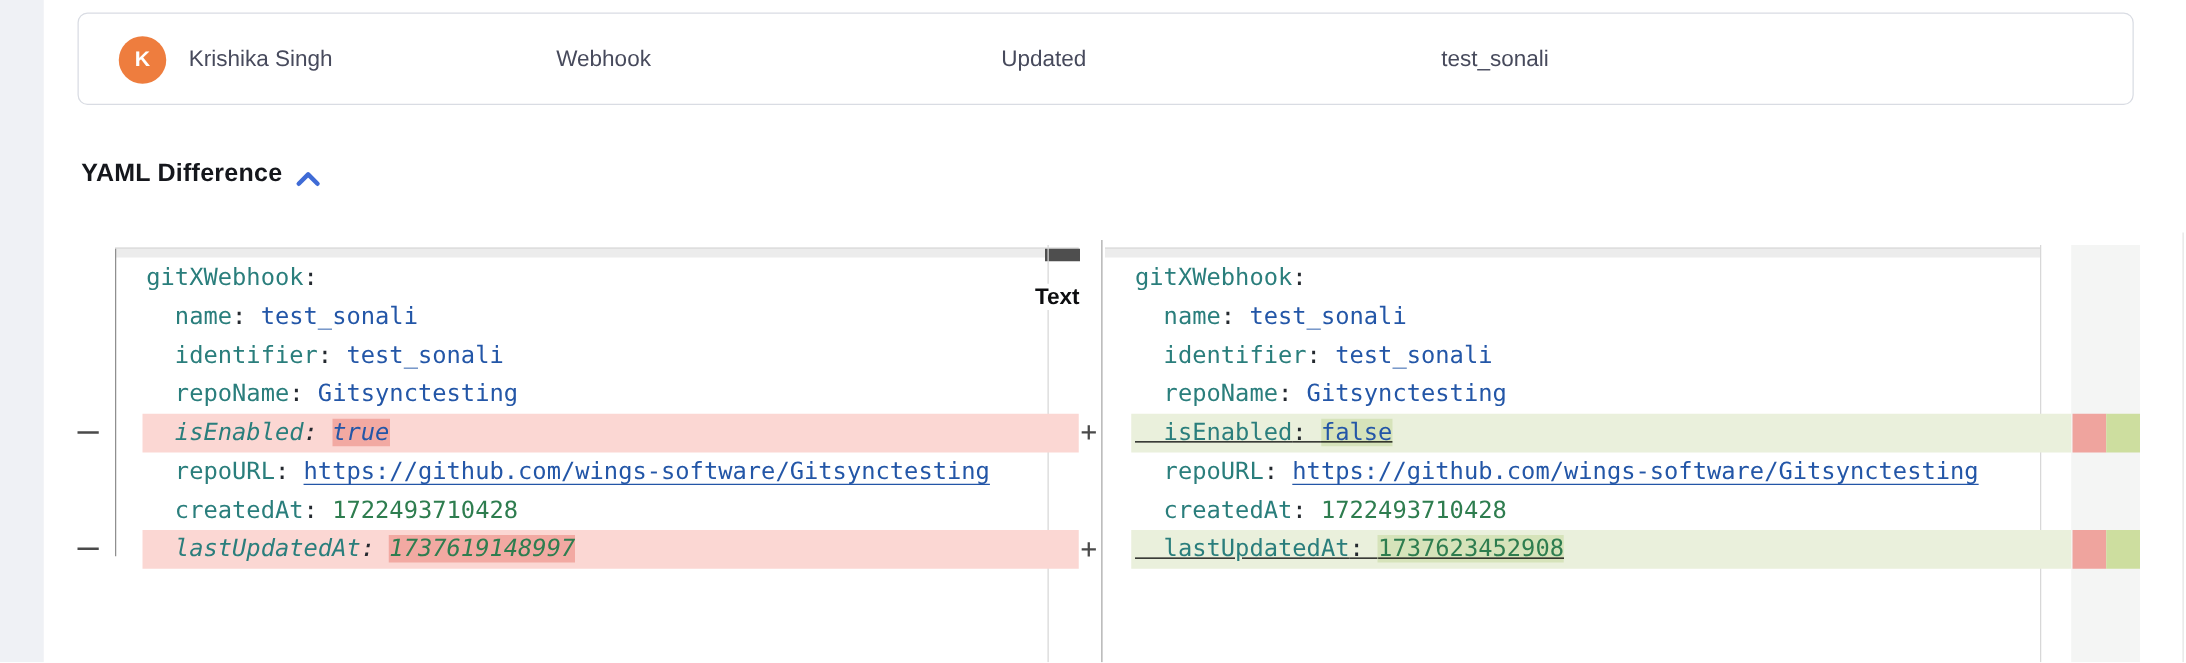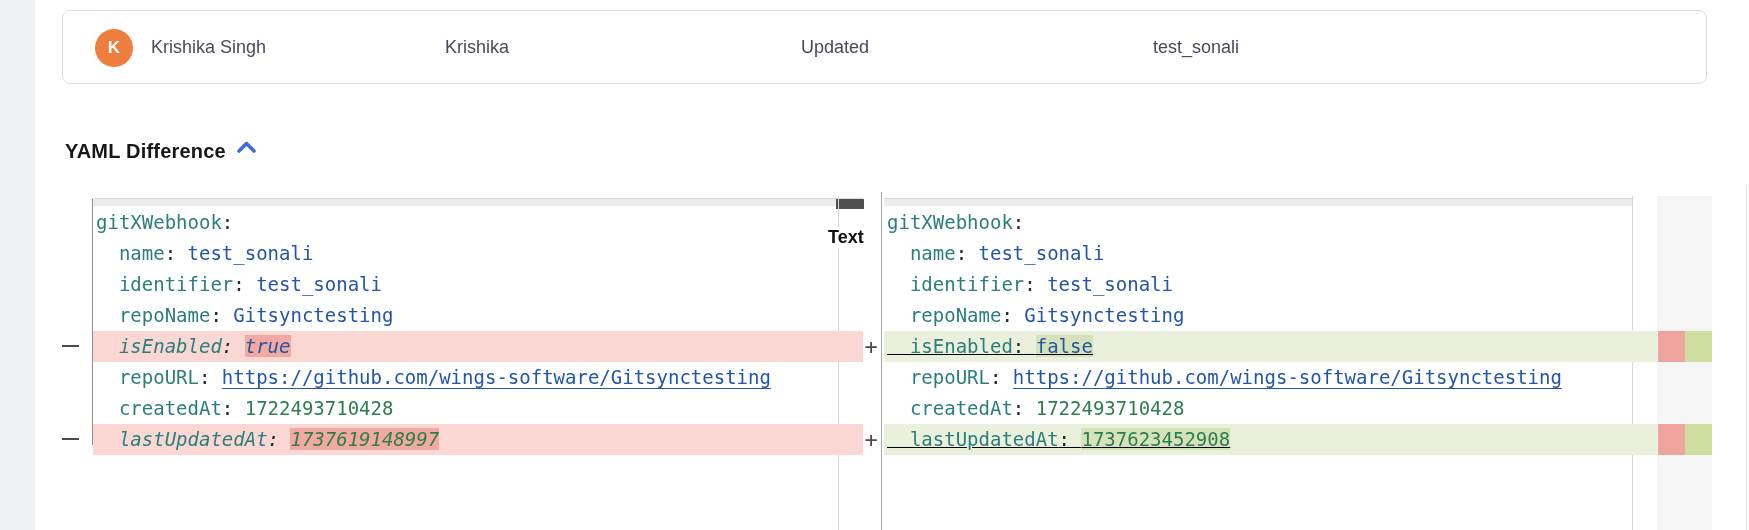--- a/index.html
+++ b/index.html
@@ -23,21 +23,21 @@
     position:absolute;top:0;height:72px;display:flex;align-items:center;
     color:#474a5c;font-size:18px;
   }
   .cell.user{left:88px;}
   .cell.action{left:382px;}
   .cell.rtype{left:738px;}
   .cell.rname{left:1090px;}
 
   
   .diff-header{
-    position:absolute;left:65px;top:140px;display:flex;align-items:flex-start;gap:10px;
+    position:absolute;left:65px;top:128px;display:flex;align-items:flex-end;gap:10px;
     cursor:pointer;
   }
   .diff-title{font-size:20px;font-weight:700;color:#15171c;letter-spacing:.2px;}
   .chevron{display:block;}
 
   
   .htrack{position:absolute;top:198px;height:8px;background:#ececec;border-top:1px solid #d9d9d9;box-sizing:border-box;}
   .htrack.left{left:92px;width:771px;}
   .htrack.right{left:884px;width:748px;}
   .hthumb{position:absolute;left:836px;top:199px;width:28px;height:10px;background:#4e4e4e;}
@@ -51,21 +51,21 @@
   .ruler-mark{position:absolute;width:27px;height:31px;}
 
   
   .code-panel{
     position:absolute;top:207px;
     font-family:"DejaVu Sans Mono",monospace;font-size:19px;line-height:31px;
     white-space:pre;cursor:text;
   }
   .code-panel.left{left:93px;width:770px;}
   .code-panel.right{left:884px;width:773px;}
-  .code-line{height:31px;padding-left:3px;}
+  .code-line{height:31px;padding-left:3px;margin-left:21px;}
   .code-line.removed{background:var(--removed-line,#fbd7d3);font-style:italic;}
   .code-line.added{background:var(--added-line,#eaf0dc);text-decoration:underline;}
   .seg-key{color:var(--c-key,#2a7e7c);}
   .seg-plain{color:#24292f;}
   .seg-value{color:var(--c-value,#2356a7);}
   .seg-number{color:var(--c-number,#2e7d4f);}
   .seg-link{color:var(--c-link,#2356a7);text-decoration:underline;text-underline-offset:4px;cursor:pointer;}
   .hl-removed{background:var(--removed-char,#f2a9a2);}
   .hl-added{background:var(--added-char,#d6e3ba);}
 
@@ -85,21 +85,21 @@
 
 <div class="screen" style="--avatar-color: #ee7d3e; --removed-line: #fbd7d3; --removed-char: #f2a9a2; --added-line: #eaf0dc; --added-char: #d6e3ba; --c-key: #2a7e7c; --c-value: #2356a7; --c-number: #2e7d4f; --c-link: #2356a7;">
 
   <div class="left-band"></div>
 
   <div class="audit-card">
     <div class="avatar">
       <span>K</span>
     </div>
     <div class="cell user">Krishika Singh</div>
-    <div class="cell action">Krishika</div>
+    <div class="cell action">Webhook</div>
     <div class="cell rtype">Updated</div>
     <div class="cell rname">test_sonali</div>
   </div>
 
   <div class="diff-header">
     <span class="diff-title">YAML Difference</span>
     <svg class="chevron" width="21" height="15" viewBox="0 0 21 15">
       <polyline points="3,11 10.5,3.5 18,11" fill="none" stroke="#3f6bd6" stroke-width="3.6" stroke-linecap="round" stroke-linejoin="round"></polyline>
     </svg>
   </div>

